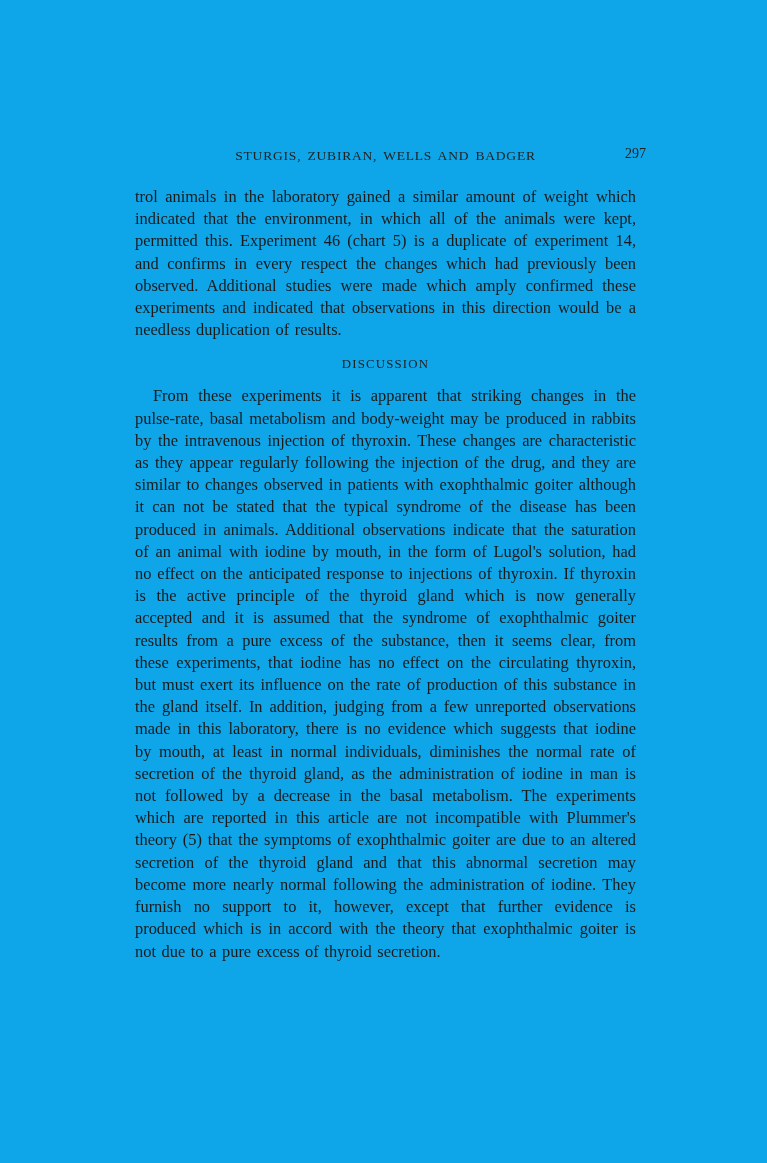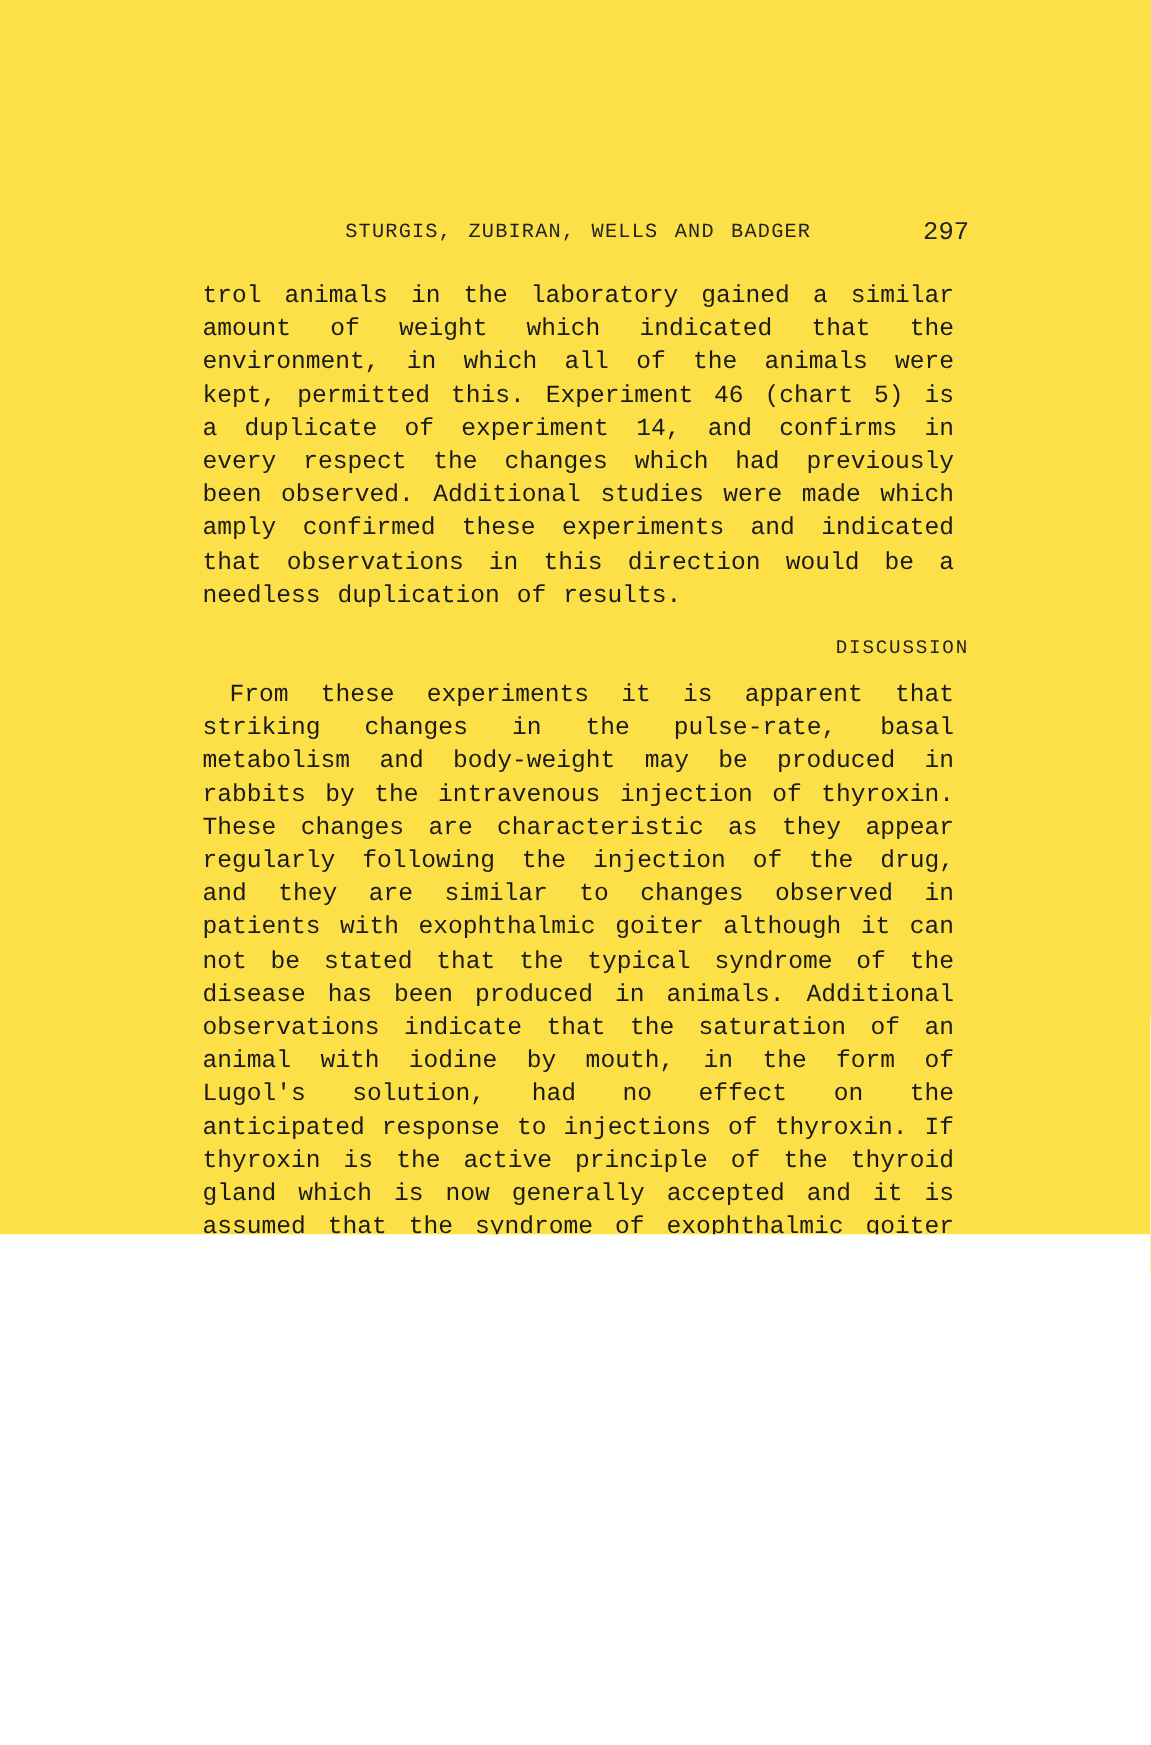--- a/index.html
+++ b/index.html
@@ -3,24 +3,24 @@
 <meta charset="utf-8">
 <style>
   html, body {
     margin: 0;
     padding: 0;
     background: #ffffff;
   }
   .page {
     position: relative;
     width: 767px;
-    height: 823px;
-    background: #fde047;
+    height: 1163px;
+    background: #0ea5e9;
     overflow: hidden;
-    font-family: Liberation Mono, monospace;
+    font-family: Liberation Serif, serif;
     color: #1b1b1b;
   }
   .text-column {
     position: absolute;
     left: 125px;
     top: 148px;
     width: 521px;
   }
   .running-header {
     position: relative;
@@ -33,35 +33,35 @@
     text-align: center;
     font-size: 13.5px;
     letter-spacing: 0.8px;
     word-spacing: 2px;
     color: #222;
   }
   .page-number {
     position: absolute;
     right: 0;
     top: -2px;
-    font-size: 17px;
+    font-size: 14px;
     color: #222;
   }
   .body-paragraph {
     font-size: 16.4px;
     line-height: 22.2px;
     text-align: justify;
     word-spacing: 1.5px;
     margin: 10px;
   }
   .paragraph-indent {
     text-indent: 18px;
   }
   .section-heading {
-    text-align: right;
+    text-align: center;
     font-size: 12.8px;
     letter-spacing: 1.2px;
     font-weight: normal;
     margin: 16px 0 13px 0;
     color: #222;
   }
 </style>
 </head>
 <body>
 

